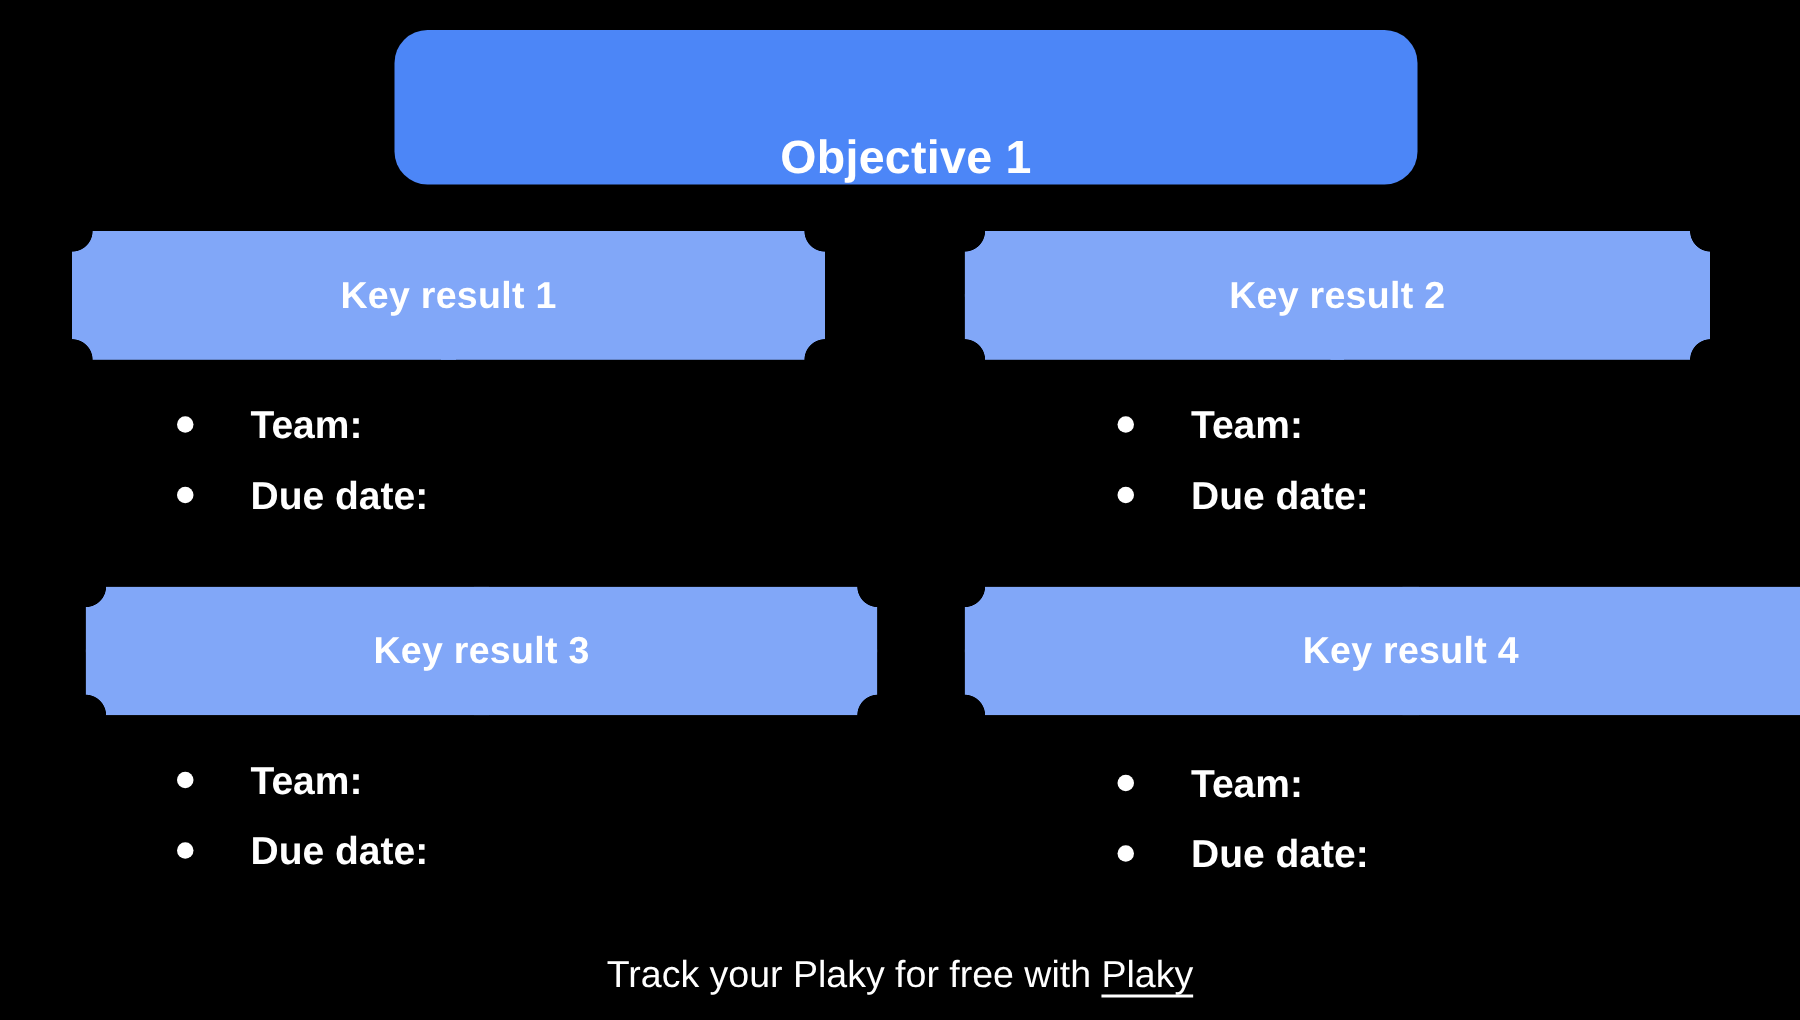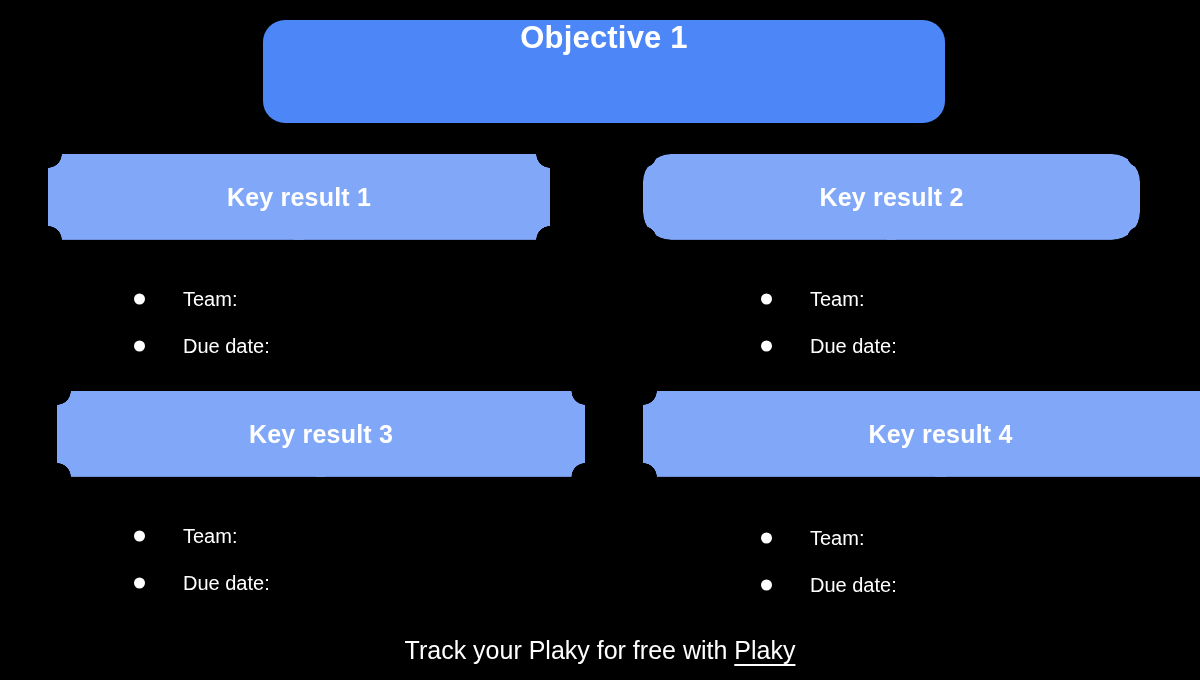--- a/index.html
+++ b/index.html
@@ -20,21 +20,21 @@
   
   .objective-box {
     position: absolute;
     left: 263px;
     top: 20px;
     width: 682px;
     height: 103px;
     background: #4C86F7;
     border-radius: 22px;
     display: flex;
-    align-items: flex-start;
+    align-items: flex-end;
     justify-content: center;
   }
   .objective-box .title {
     color: #ffffff;
     font-size: 31px;
     font-weight: 600;
     letter-spacing: 0.2px;
   }
 
   
@@ -55,32 +55,32 @@
       radial-gradient(circle 14px at 0 100%,    transparent 13.5px, #000 14px) 0 100%    / 51% 51% no-repeat,
       radial-gradient(circle 14px at 100% 100%, transparent 13.5px, #000 14px) 100% 100% / 51% 51% no-repeat;
   }
   .plaque .title {
     color: #ffffff;
     font-size: 25px;
     font-weight: 600;
     letter-spacing: 0.2px;
   }
   .kr1 { left: 48px;  top: 154px; width: 502px; height: 86px; }
-  .kr2 { left: 643px; top: 154px; width: 497px; height: 86px; border-radius: 28px; }
+  .kr2 { left: 643px; top: 154px; width: 497px; height: 86px; }
   .kr3 { left: 57px;  top: 391px; width: 528px; height: 86px; }
   .kr4 { left: 643px; top: 391px; width: 595px; height: 86px; }
 
   
   ul.points {
     position: absolute;
-    margin: 16px;
+    margin: 0;
     padding: 0;
     list-style: none;
-    font-size: 20px;
-    font-weight: 400;
+    font-size: 26px;
+    font-weight: 700;
     color: #ffffff;
   }
   ul.points li {
     position: relative;
     padding-left: 49px;
     line-height: 30px;
     margin-bottom: 17px;
     white-space: nowrap;
   }
   ul.points li::before {

